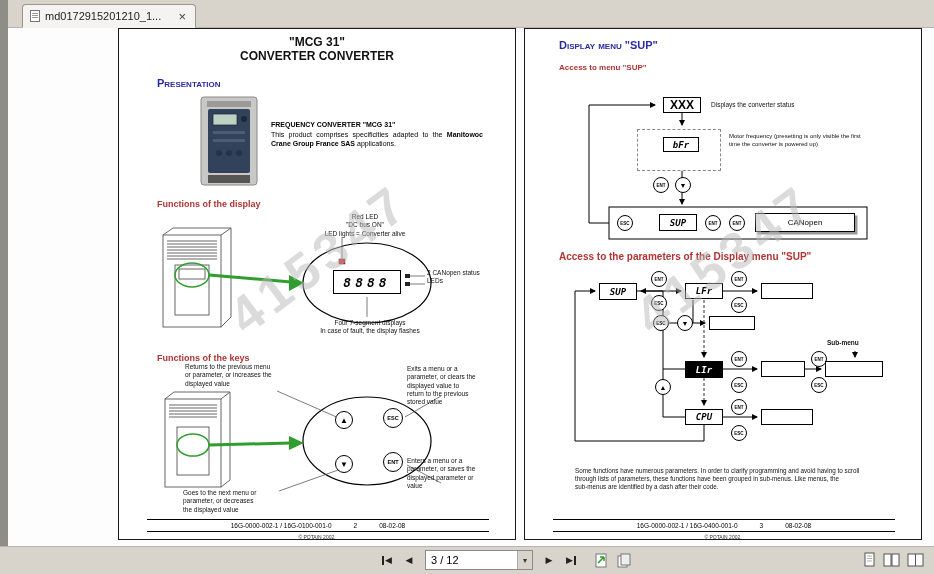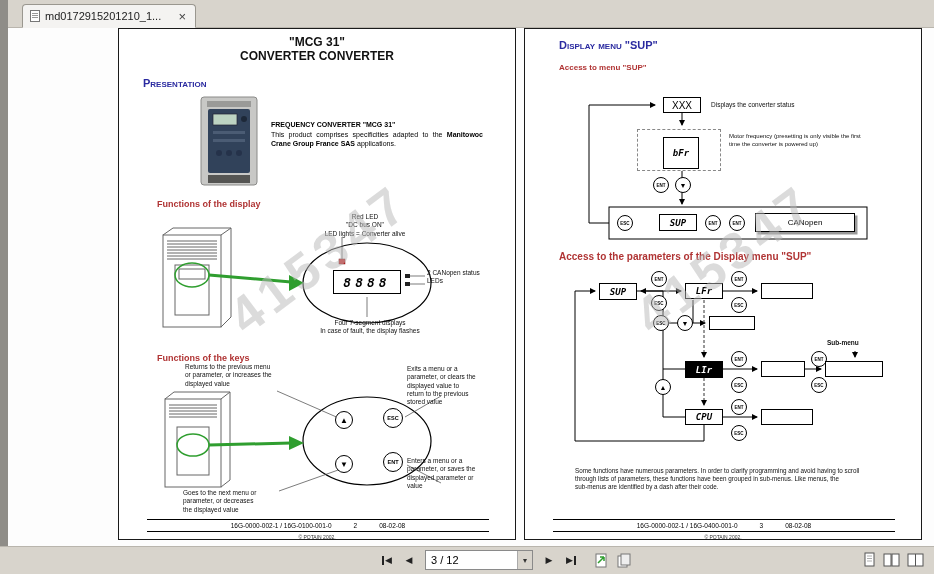--- a/index.html
+++ b/index.html
@@ -17,21 +17,21 @@
 .pl{left:110px}.pr{left:516px}
 .wm{position:absolute;left:40px;top:200px;width:320px;text-align:center;font-size:52px;font-weight:bold;color:#b9b9b9;opacity:.5;transform:rotate(-37deg);letter-spacing:6px;pointer-events:none;z-index:9}
 .ptitle{position:absolute;left:0;width:100%;text-align:center;font-weight:bold;font-size:12px;color:#111}
 .hblue{position:absolute;color:#2a2aa0;font-weight:bold;font-variant:small-caps;font-size:11px}
 .hred{position:absolute;color:#b03434;font-weight:bold;font-size:9px}
 .note{position:absolute;font-size:6.5px;line-height:1.28;color:#111;white-space:pre-line}
 .c{text-align:center}
 .seg{font-family:"DejaVu Sans Mono",monospace;font-weight:bold;font-style:italic}
 .segbox{position:absolute;border:1px solid #000;background:#fff;display:flex;align-items:center;justify-content:center;font-size:9px;font-family:"DejaVu Sans Mono",monospace;font-weight:bold;font-style:italic}
 .segbox.black{background:#000;color:#fff}
-.plain{position:absolute;border:1.5px solid #000;background:#fff;display:flex;align-items:center;justify-content:center;font-size:10px;font-weight:normal}
+.plain{position:absolute;border:1.5px solid #000;background:#fff;display:flex;align-items:center;justify-content:center;font-size:12px;font-weight:bold}
 .circ{position:absolute;width:16px;height:16px;border:1px solid #000;border-radius:50%;background:#fff;display:flex;align-items:center;justify-content:center;font-size:4.5px;font-weight:bold;color:#000;z-index:2}
 .circ.arr{font-size:7px}
 .prect{position:absolute;border:1px solid #000;background:#fff;z-index:2}
 .box3d{position:absolute;border:1px solid #000;background:#fff;box-shadow:2.5px 2.5px 0 #999;display:flex;align-items:center;justify-content:center;font-size:8px;z-index:2}
 .dashbox{position:absolute;border:1px dashed #888}
 .fline{position:absolute;left:28px;width:342px;height:13px;border-top:1px solid #000;border-bottom:1px solid #000;display:flex;align-items:center;justify-content:center;gap:22px;font-size:6.5px}
 .cpy{position:absolute;left:0;width:100%;text-align:center;font-size:5px;color:#333}
 .flow{position:absolute}
 .flow>svg{position:absolute;left:0;top:0;z-index:1}
 .diag{position:absolute}
@@ -65,21 +65,21 @@
       <span class="tab-close">×</span>
     </div>
   </div>
 
   <div class="viewer">
 
     <div class="page pl">
       <div class="ptitle" style="top:6px">"MCG 31"</div>
       <div class="ptitle" style="top:20px">CONVERTER CONVERTER</div>
 
-      <div class="hblue" style="left:24px;top:48px">Presentation</div>
+      <div class="hblue" style="left:38px;top:48px">Presentation</div>
 
       <svg style="position:absolute;left:80px;top:66px" width="60" height="92">
         <rect x="2" y="2" width="56" height="88" rx="3" fill="#c8c8c6" stroke="#8a8a88"></rect>
         <rect x="8" y="6" width="44" height="6" fill="#9a9a98"></rect>
         <rect x="9" y="14" width="42" height="64" rx="2" fill="#31425a"></rect>
         <rect x="14" y="19" width="24" height="11" fill="#bcd3c2" stroke="#222233" stroke-width="0.7"></rect>
         <circle cx="45" cy="24" r="3" fill="#1d2838"></circle>
         <rect x="14" y="36" width="32" height="3" fill="#4b5c74"></rect>
         <rect x="14" y="44" width="32" height="3" fill="#4b5c74"></rect>
         <circle cx="20" cy="58" r="3" fill="#25324a"></circle>
@@ -192,21 +192,21 @@
               </marker>
           </defs>
           <path d="M107 30 V42" stroke="#000" fill="none" marker-end="url(#a1)"></path>
           <path d="M107 88 V121" stroke="#000" fill="none" marker-end="url(#a1)"></path>
           <rect x="34" y="124" width="258" height="32" stroke="#000" fill="none"></rect>
           <path d="M34 140 H14 V22 H80" stroke="#000" fill="none" marker-end="url(#a1)"></path>
         </svg>
         <div class="plain" style="left:88px;top:14px;width:38px;height:16px">XXX</div>
         <div class="note" style="left:136px;top:18px;width:160px">Displays the converter status</div>
         <div class="dashbox" style="left:62px;top:46px;width:84px;height:42px"></div>
-        <div class="segbox" style="left:88px;top:54px;width:36px;height:32px">bFr</div>
+        <div class="segbox" style="left:88px;top:54px;width:36px;height:15px">bFr</div>
         <div class="note" style="left:154px;top:50px;width:165px;font-size:6px">Motor frequency (presetting is only visible the first
 time the converter is powered up)</div>
         <div class="circ" style="left:78px;top:94px">ENT</div>
         <div class="circ arr" style="left:100px;top:94px">▼</div>
         <div class="circ" style="left:42px;top:132px">ESC</div>
         <div class="segbox" style="left:84px;top:131px;width:38px;height:17px">SUP</div>
         <div class="circ" style="left:130px;top:132px">ENT</div>
         <div class="circ" style="left:154px;top:132px">ENT</div>
         <div class="box3d" style="left:180px;top:130px;width:100px;height:19px">CANopen</div>
       </div>

